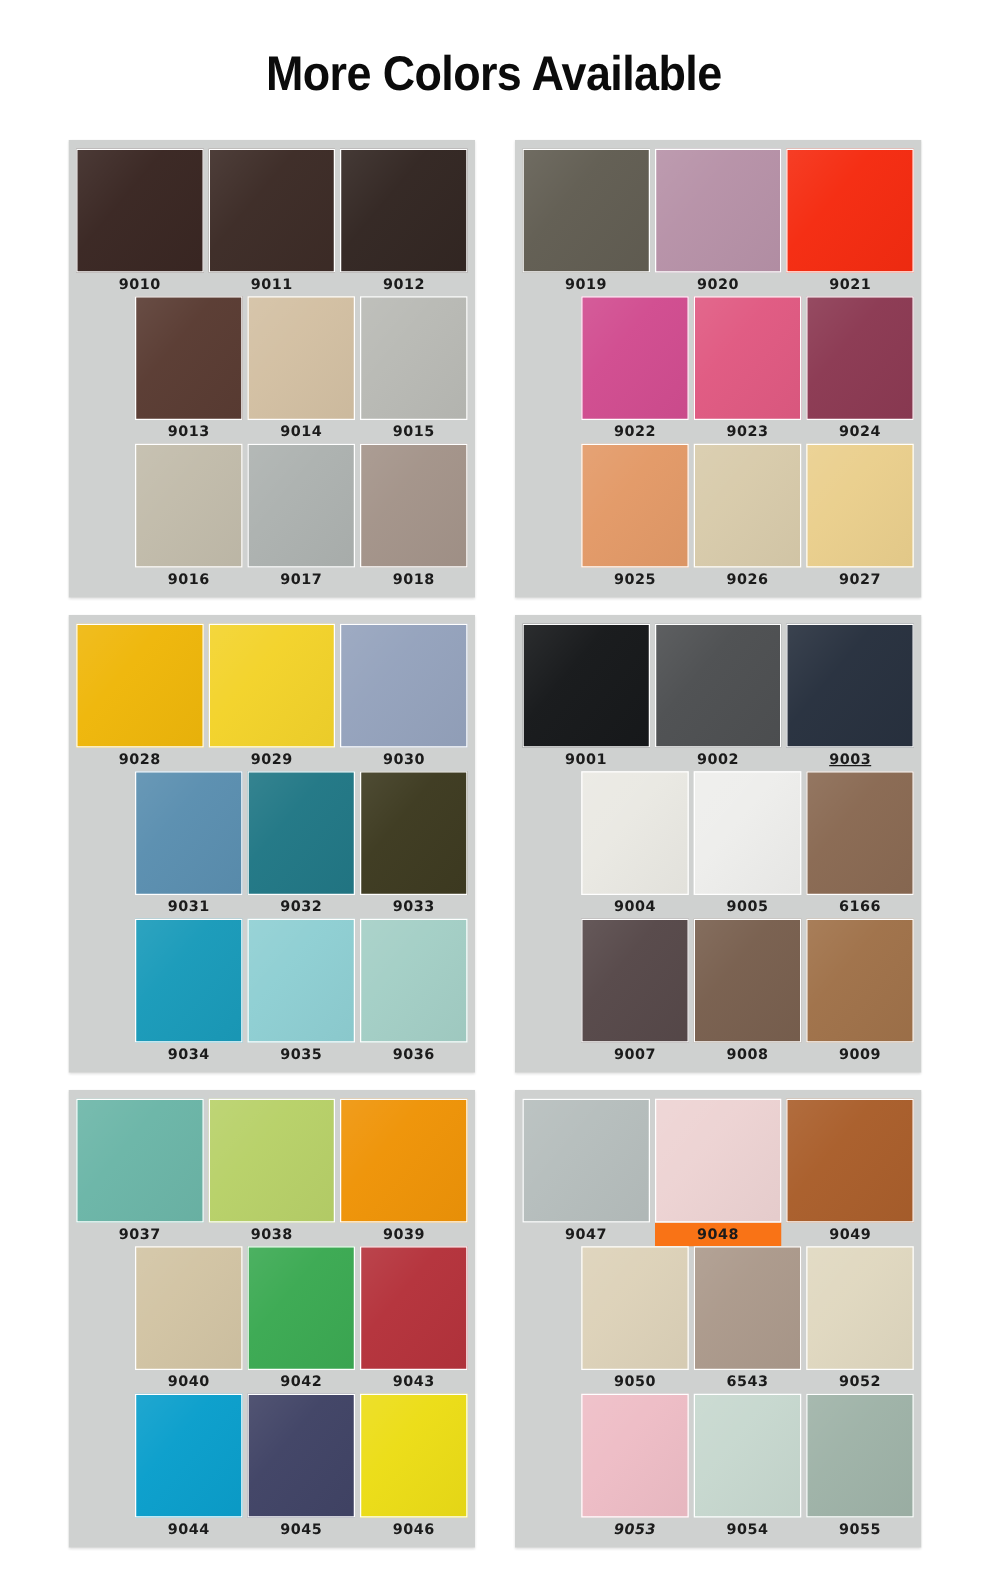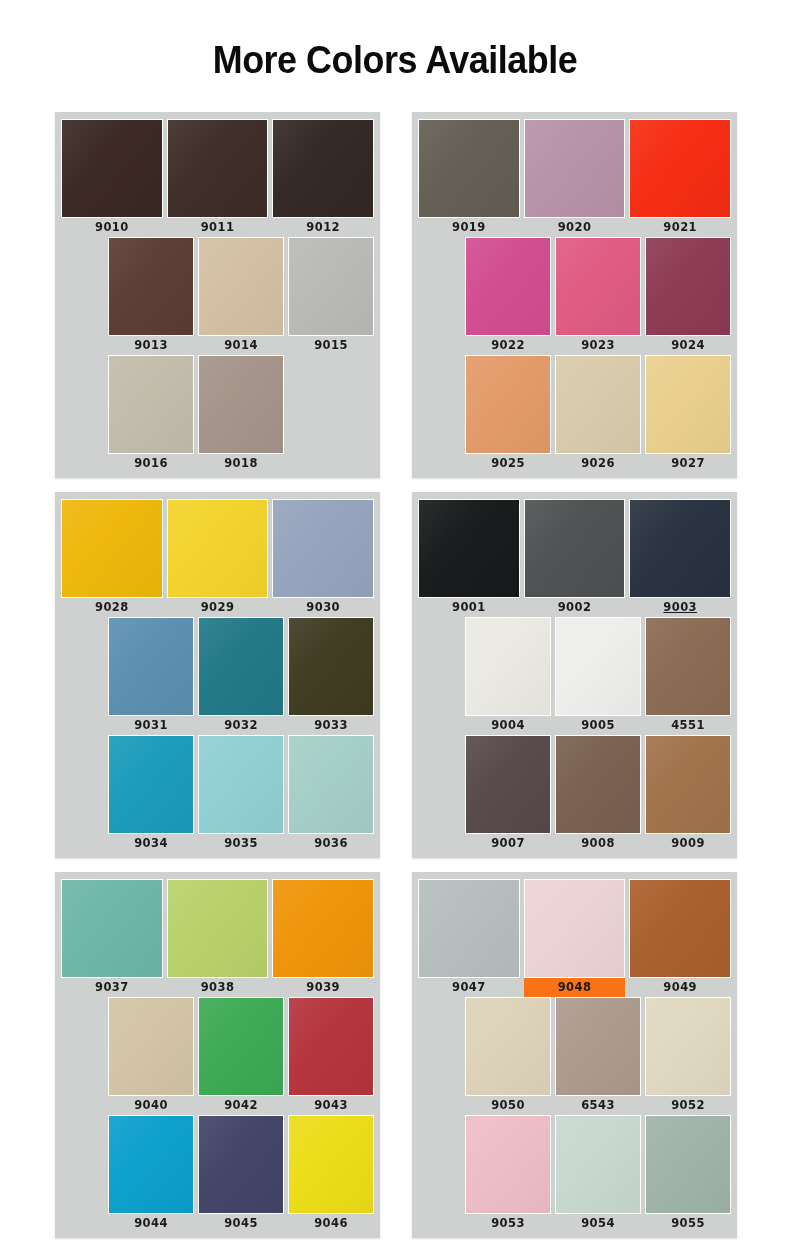--- a/index.html
+++ b/index.html
@@ -128,20 +128,24 @@
               <div class="chip" style="background: rgb(185, 186, 181); border-color: rgb(255, 255, 255);"></div>
               <div class="chip-label" style="color: rgb(27, 27, 27); background: rgb(207, 209, 208);">9015</div>
             </div>
           </div>
           <div class="swatch-row">
             <div class="swatch-cell">
               <div class="chip" style="background: rgb(194, 188, 171); border-color: rgb(255, 255, 255);"></div>
               <div class="chip-label" style="color: rgb(27, 27, 27); background: rgb(207, 209, 208);">9016</div>
             </div>
             <div class="swatch-cell">
+              <div class="chip" style="background: rgb(173, 178, 176); border-color: rgb(255, 255, 255);"></div>
+              <div class="chip-label" style="color: rgb(27, 27, 27); background: rgb(207, 209, 208);">9017</div>
+            </div>
+            <div class="swatch-cell">
               <div class="chip" style="background: rgb(164, 148, 138); border-color: rgb(255, 255, 255);"></div>
               <div class="chip-label" style="color: rgb(27, 27, 27); background: rgb(207, 209, 208);">9018</div>
             </div>
           </div>
         </div>
       </div>
       <div class="panel" style="background: rgb(207, 209, 208);">
         <div class="panel-rows">
           <div class="swatch-row">
             <div class="swatch-cell">
@@ -253,21 +257,21 @@
             <div class="swatch-cell">
               <div class="chip" style="background: rgb(234, 233, 227); border-color: rgb(255, 255, 255);"></div>
               <div class="chip-label" style="color: rgb(27, 27, 27); background: rgb(207, 209, 208);">9004</div>
             </div>
             <div class="swatch-cell">
               <div class="chip" style="background: rgb(238, 238, 236); border-color: rgb(255, 255, 255);"></div>
               <div class="chip-label" style="color: rgb(27, 27, 27); background: rgb(207, 209, 208);">9005</div>
             </div>
             <div class="swatch-cell">
               <div class="chip" style="background: rgb(138, 106, 83); border-color: rgb(255, 255, 255);"></div>
-              <div class="chip-label" style="color: rgb(27, 27, 27); background: rgb(207, 209, 208);">4551</div>
+              <div class="chip-label" style="color: rgb(27, 27, 27); background: rgb(207, 209, 208);">6166</div>
             </div>
           </div>
           <div class="swatch-row">
             <div class="swatch-cell">
               <div class="chip" style="background: rgb(87, 73, 74); border-color: rgb(255, 255, 255);"></div>
               <div class="chip-label" style="color: rgb(27, 27, 27); background: rgb(207, 209, 208);">9007</div>
             </div>
             <div class="swatch-cell">
               <div class="chip" style="background: rgb(121, 96, 79); border-color: rgb(255, 255, 255);"></div>
               <div class="chip-label" style="color: rgb(27, 27, 27); background: rgb(207, 209, 208);">9008</div>
@@ -351,21 +355,21 @@
               <div class="chip-label" style="color: rgb(27, 27, 27); background: rgb(207, 209, 208);">6543</div>
             </div>
             <div class="swatch-cell">
               <div class="chip" style="background: rgb(224, 216, 192); border-color: rgb(255, 255, 255);"></div>
               <div class="chip-label" style="color: rgb(27, 27, 27); background: rgb(207, 209, 208);">9052</div>
             </div>
           </div>
           <div class="swatch-row">
             <div class="swatch-cell">
               <div class="chip" style="background: rgb(238, 189, 198); border-color: rgb(255, 255, 255);"></div>
-              <div class="chip-label" style="color: rgb(27, 27, 27); background: rgb(207, 209, 208);">9053</div>
+              <div class="chip-label" style="color: rgb(27, 27, 27); background: rgb(207, 209, 208); font-style: italic;">9053</div>
             </div>
             <div class="swatch-cell">
               <div class="chip" style="background: rgb(199, 216, 207); border-color: rgb(255, 255, 255);"></div>
               <div class="chip-label" style="color: rgb(27, 27, 27); background: rgb(207, 209, 208);">9054</div>
             </div>
             <div class="swatch-cell">
               <div class="chip" style="background: rgb(159, 179, 168); border-color: rgb(255, 255, 255);"></div>
               <div class="chip-label" style="color: rgb(27, 27, 27); background: rgb(207, 209, 208);">9055</div>
             </div>
           </div>

